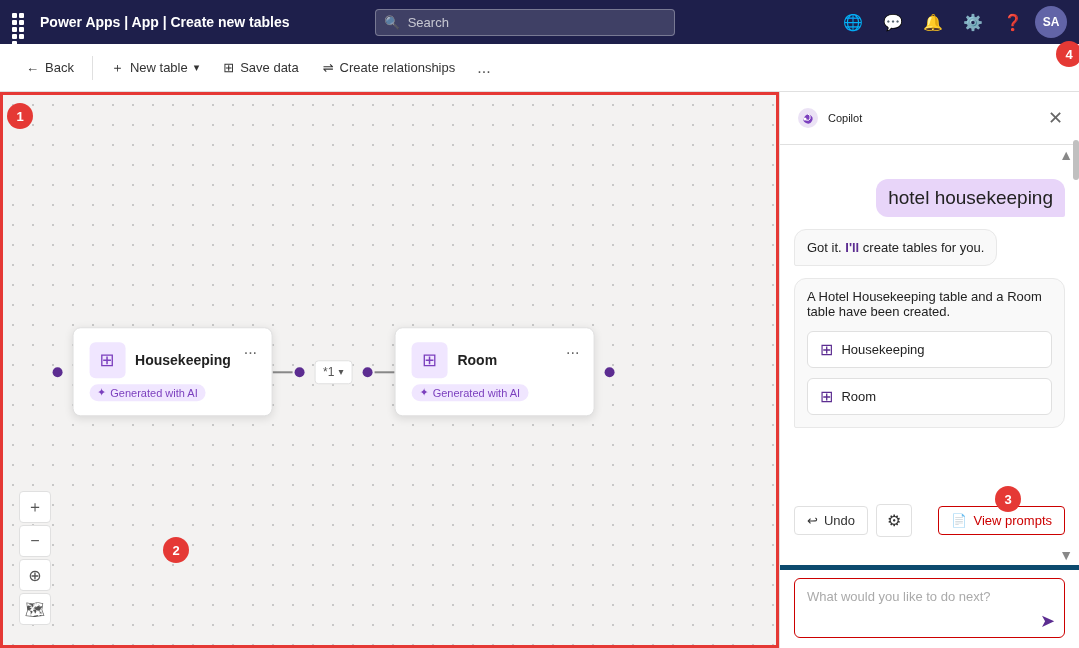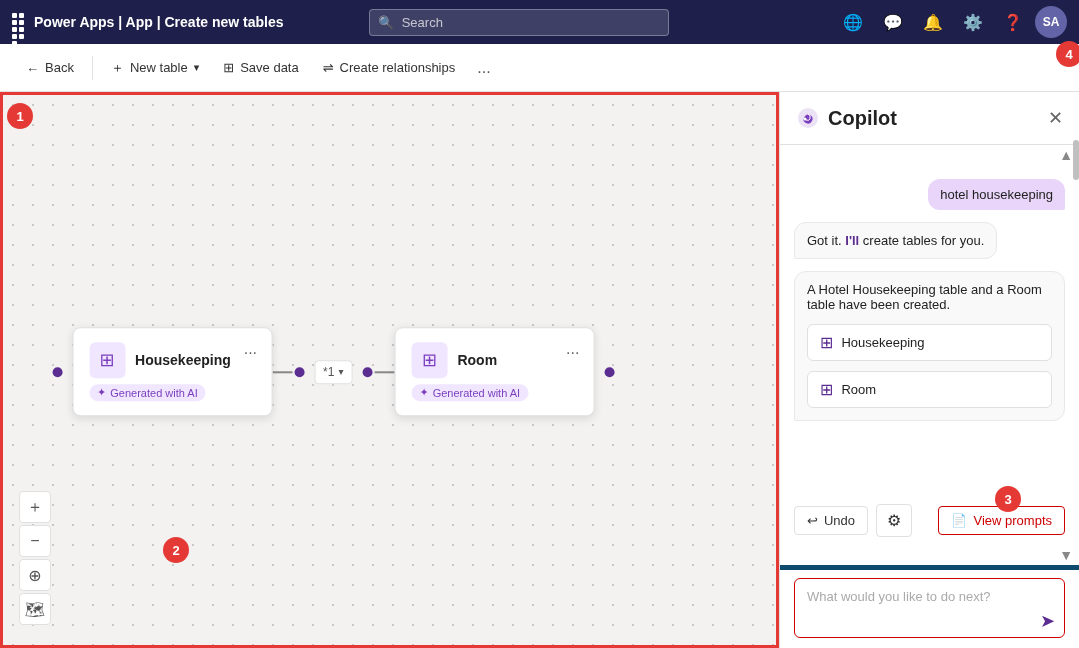--- a/index.html
+++ b/index.html
@@ -1,21 +1,21 @@
 <!DOCTYPE html>
 <html><head>
   <meta charset="utf-8">
   <style>
     * { box-sizing: border-box; margin: 0; padding: 0; }
     body { font-family: 'Segoe UI', sans-serif; width: 1079px; height: 648px; overflow: hidden; background: #f3f2f1; }
 
     
     .topbar {
       display: flex; align-items: center; background: #1e1f4b; height: 44px;
-      padding: 0 12px; gap: 4px; color: white;
+      padding: 0 12px; gap: 10px; color: white;
     }
     .topbar-grid-icon { display: flex; flex-wrap: wrap; width: 18px; height: 18px; gap: 2px; cursor: pointer; }
     .topbar-grid-icon span { width: 5px; height: 5px; background: white; border-radius: 1px; }
     .topbar-title { font-size: 14px; font-weight: 600; color: white; white-space: nowrap; }
     .search-wrap { position: relative; flex: 1; max-width: 300px; margin: 0 auto; }
     .search-wrap input { width: 100%; background: rgba(255,255,255,0.15); border: 1px solid rgba(255,255,255,0.3); border-radius: 4px; padding: 5px 12px 5px 32px; color: white; font-size: 13px; outline: none; }
     .search-wrap input::placeholder { color: rgba(255,255,255,0.7); }
     .search-wrap .search-icon-inner { position: absolute; left: 10px; top: 50%; transform: translateY(-50%); color: rgba(255,255,255,0.7); font-size: 13px; }
     .topbar-icons { display: flex; align-items: center; gap: 4px; margin-left: auto; }
     .topbar-icon-btn {
@@ -115,30 +115,30 @@
       width: 300px; background: white; border-left: 1px solid #e0e0e0;
       display: flex; flex-direction: column; height: 100%;
     }
     .copilot-header {
       display: flex; align-items: center; padding: 14px 16px; border-bottom: 1px solid #e0e0e0;
       gap: 8px;
     }
     .copilot-logo {
       width: 24px; height: 24px;
     }
-    .copilot-title { font-size: 20px; font-weight: 700; color: #222; flex: 1; }
+    .copilot-title { font-size: 11px; font-weight: 400; color: #222; flex: 1; }
     .copilot-close { background: none; border: none; cursor: pointer; font-size: 18px; color: #666; }
 
     .copilot-messages {
       flex: 1; overflow-y: auto; padding: 14px 14px 8px;
       display: flex; flex-direction: column; gap: 12px;
     }
     .msg-user {
       align-self: flex-end; background: #e8d5f9; border-radius: 12px 12px 2px 12px;
-      padding: 8px 12px; font-size: 13px; color: #222; max-width: 200px;
+      padding: 8px 12px; font-size: 19px; color: #222; max-width: 200px;
     }
     .msg-bot {
       align-self: flex-start; background: #f9f9f9; border: 1px solid #e8e8e8;
       border-radius: 12px 12px 12px 2px; padding: 10px 12px; font-size: 13px; color: #222; max-width: 240px;
     }
     .msg-bot b { color: #5c2d91; }
     .copilot-table-chip {
       display: flex; align-items: center; gap: 8px; border: 1px solid #e0e0e0;
       border-radius: 6px; padding: 8px 12px; background: white; margin: 2px 0;
       font-size: 13px; color: #222;

